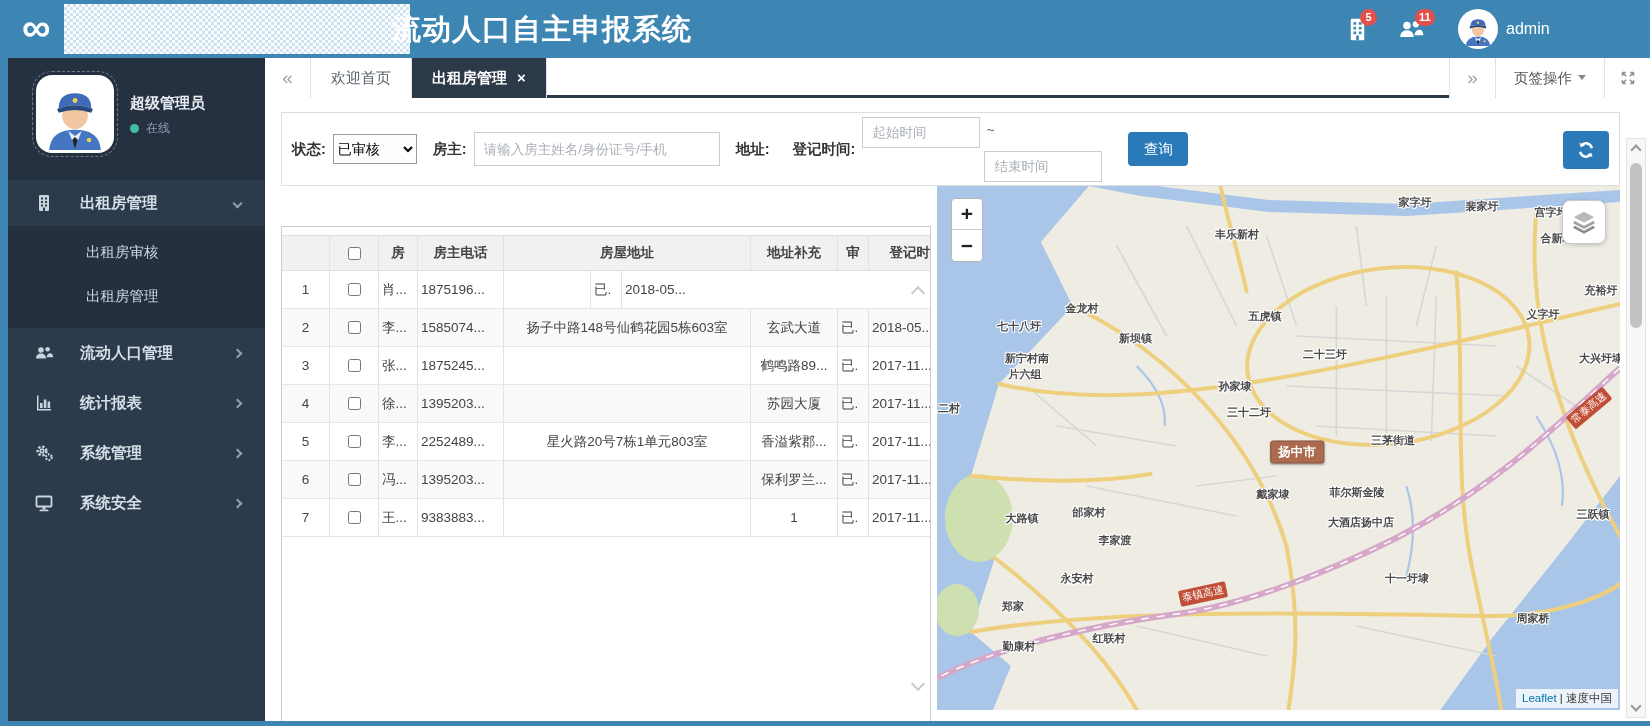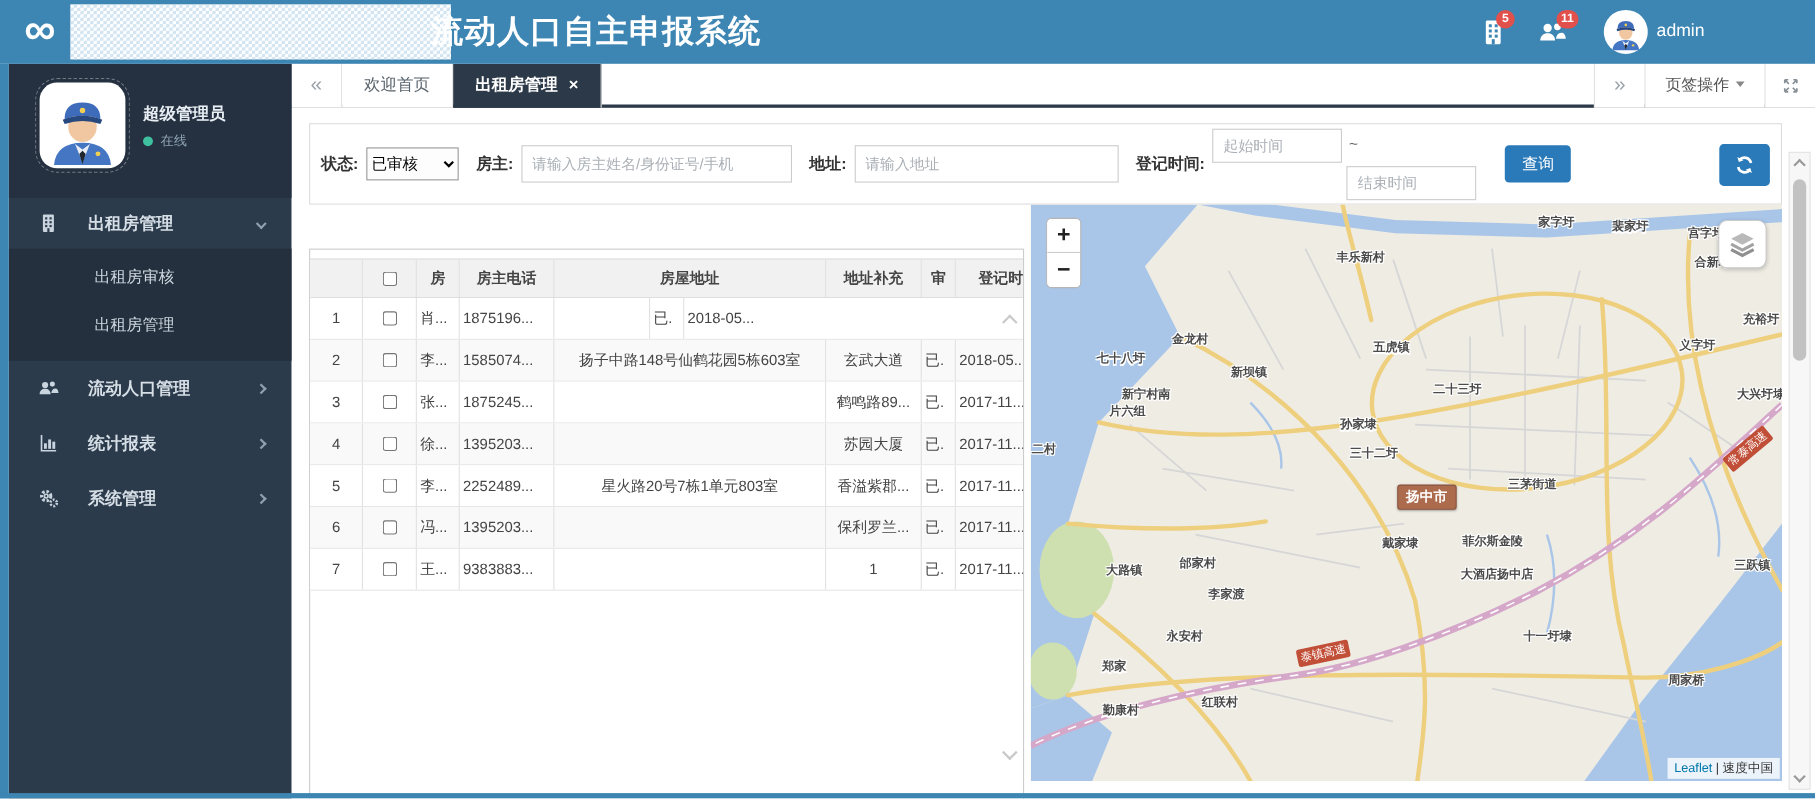--- a/index.html
+++ b/index.html
@@ -229,20 +229,29 @@
       </div>
       <div class="menu-item root2">
         <span class="mi-ico"><svg viewBox="0 0 20 20" fill="none" stroke="#c9d4de">
             <circle cx="8" cy="8" r="4.2" stroke-width="2.8" stroke-dasharray="2.2 1.7"></circle>
             <circle cx="8" cy="8" r="1.7" stroke-width="1.5"></circle>
             <circle cx="14.8" cy="14.2" r="2.9" stroke-width="2.3" stroke-dasharray="1.7 1.4"></circle>
           </svg></span>
         <span class="mi-label">系统管理</span>
         <span class="chev right mi-chev"></span>
       </div>
+      <div class="menu-item root2">
+        <span class="mi-ico"><svg viewBox="0 0 20 20">
+            <rect x="2.5" y="3.5" width="15" height="10" rx="1" fill="none" stroke="#c9d4de" stroke-width="1.8"></rect>
+            <rect x="8.5" y="14" width="3" height="2.5" fill="#c9d4de"></rect>
+            <rect x="5.5" y="16.5" width="9" height="1.8" rx="0.9" fill="#c9d4de"></rect>
+          </svg></span>
+        <span class="mi-label">系统安全</span>
+        <span class="chev right mi-chev"></span>
+      </div>
     </div>
 </div>
 
 <div id="main">
 
   <div id="tabbar">
     <div class="tb-btn l">«</div>
     <div id="tabs" style="display:flex">
         <div class="tab"><span>欢迎首页</span></div>
         <div class="tab active"><span>出租房管理</span><span class="close">×</span></div>
@@ -264,21 +273,20 @@
   </div>
 
   <div id="filter-panel">
     <span class="f-label ml10">状态:</span>
     <select class="f-select">
       <option>已审核</option>
     </select>
     <span class="f-label ml16">房主:</span>
     <input class="f-input w246" placeholder="请输入房主姓名/身份证号/手机" style="">
     <span class="f-label ml16">地址:</span>
-    <input class="f-input w240" placeholder="请输入地址" style="">
     <span class="f-label ml16">登记时间:</span>
     <span class="date-stack">
       <input class="f-input start" placeholder="起始时间" style="">
       <span class="tilde">~</span>
       <input class="f-input end" placeholder="结束时间" style="">
     </span>
     <button class="btn-search">查询</button>
     <button class="btn-refresh" id="filter-refresh">
         <svg viewBox="0 0 20 20">
           <g fill="none" stroke="#fff" stroke-width="2.4">
@@ -454,21 +462,21 @@
         <div class="map-label" style="left: 620px; top: 52px;">合新圩</div>
         <div class="map-label" style="left: 300px; top: 48px;">丰乐新村</div>
         <div class="map-label" style="left: 664px; top: 104px;">充裕圩</div>
         <div class="map-label" style="left: 145px; top: 122px;">金龙村</div>
         <div class="map-label" style="left: 328px; top: 130px;">五虎镇</div>
         <div class="map-label" style="left: 606px; top: 128px;">义字圩</div>
         <div class="map-label" style="left: 82px; top: 140px;">七十八圩</div>
         <div class="map-label" style="left: 178px; top: 152px; padding-left: 41px;">新坝镇</div>
         <div class="map-label" style="left: 388px; top: 168px;">二十三圩</div>
         <div class="map-label" style="left: 664px; top: 172px;">大兴圩埭</div>
-        <div class="map-label" style="left: 105px; top: 172px;">新宁村南</div>
+        <div class="map-label" style="left: 90px; top: 172px;">新宁村南</div>
         <div class="map-label" style="left: 88px; top: 188px;">片六组</div>
         <div class="map-label" style="left: 298px; top: 200px;">孙家埭</div>
         <div class="map-label" style="left: 12px; top: 222px;">二村</div>
         <div class="map-label" style="left: 312px; top: 226px;">三十二圩</div>
         <div class="map-label" style="left: 456px; top: 254px;">三茅街道</div>
         <div class="map-label" style="left: 336px; top: 308px;">戴家埭</div>
         <div class="map-label" style="left: 420px; top: 306px;">菲尔斯金陵</div>
         <div class="map-label" style="left: 424px; top: 320px; margin-top: 16px;">大酒店扬中店</div>
         <div class="map-label" style="left: 656px; top: 328px;">三跃镇</div>
         <div class="map-label" style="left: 85px; top: 332px;">大路镇</div>

